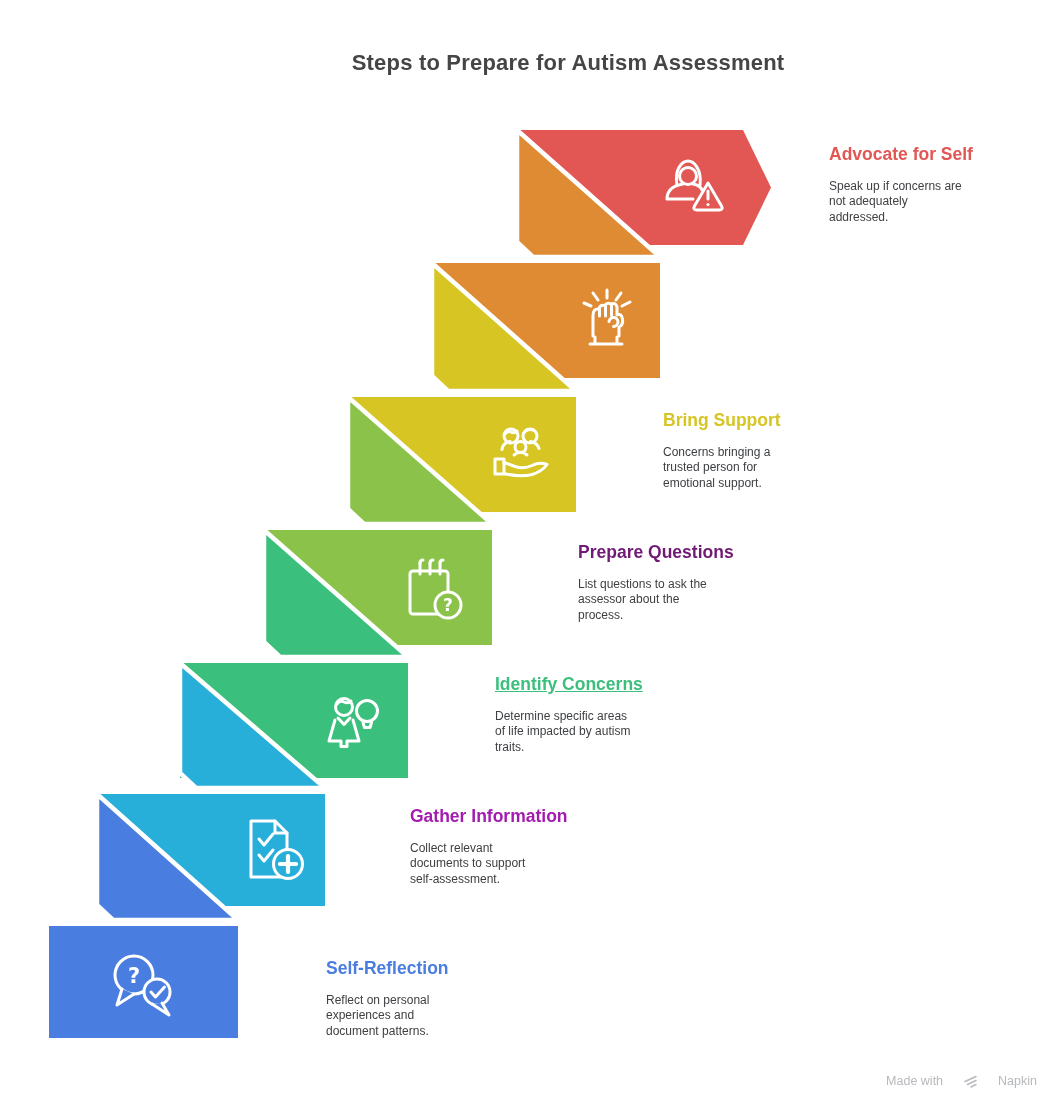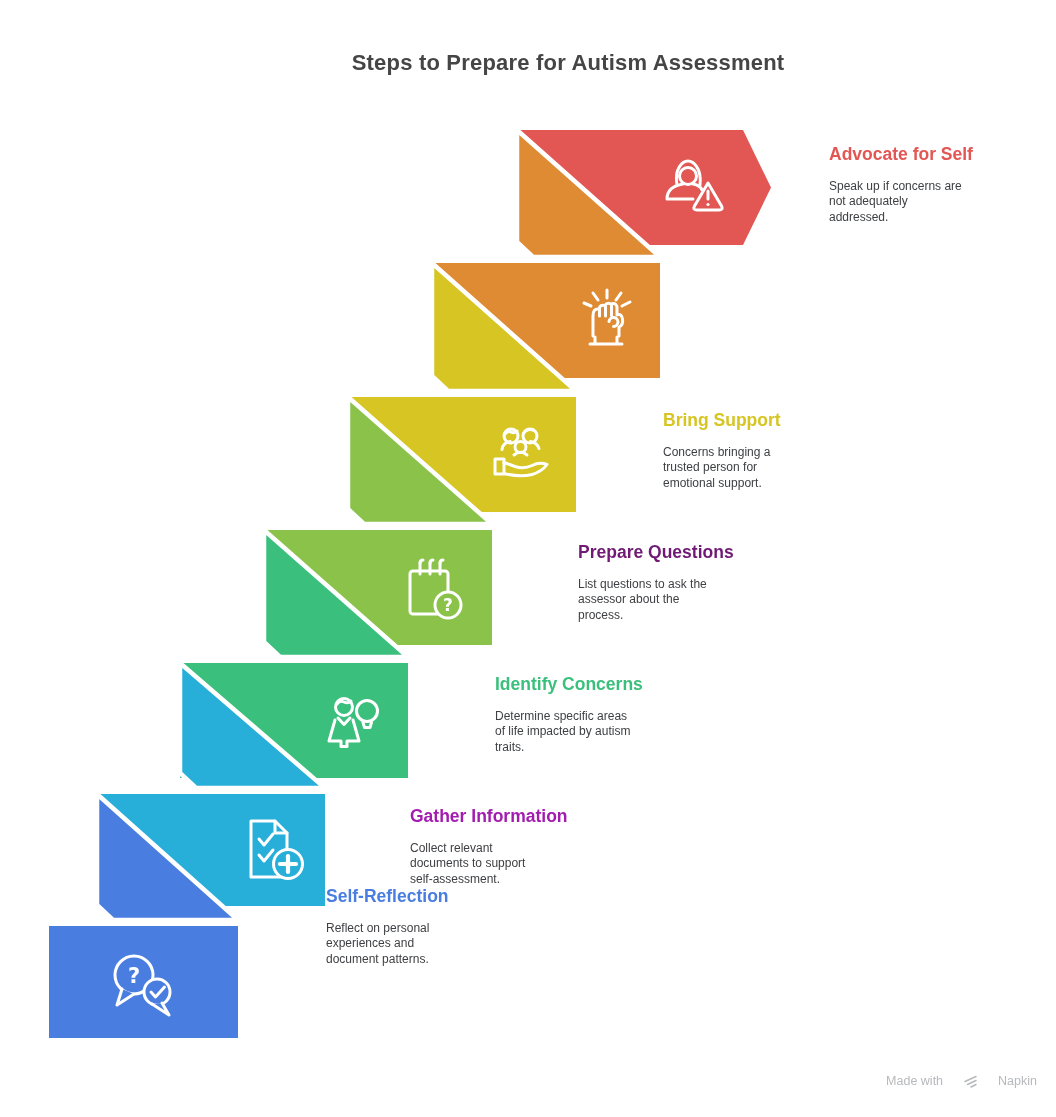--- a/index.html
+++ b/index.html
@@ -121,32 +121,32 @@
 trusted person for
 emotional support.</p>
   </div>
   <div class="step-text" style="left:578px;top:542px;">
     <h3 style="color: #701a75;">Prepare Questions</h3>
     <p>List questions to ask the
 assessor about the
 process.</p>
   </div>
   <div class="step-text" style="left:495px;top:674px;">
-    <h3 style="color: rgb(59, 191, 124);">Identify Concerns</h3>
+    <h3 style="color: rgb(59, 191, 124); text-decoration: underline;">Identify Concerns</h3>
     <p>Determine specific areas
 of life impacted by autism
 traits.</p>
   </div>
   <div class="step-text" style="left:410px;top:806px;">
     <h3 style="color: #a21caf;">Gather Information</h3>
     <p>Collect relevant
 documents to support
 self-assessment.</p>
   </div>
-  <div class="step-text" style="left:326px;top:886px;">
+  <div class="step-text" style="left:326px;top:958px;">
     <h3 style="color: rgb(74, 125, 224);">Self-Reflection</h3>
     <p>Reflect on personal
 experiences and
 document patterns.</p>
   </div>
 
   <div class="credit">
     <span>Made with</span>
     <svg width="15" height="14" viewBox="0 0 15 14">
       <path d="M2,7.5 L13,2.5 M4.5,10.5 L13,6.5 M8,13 L13,10.5" stroke="#b6b9bd" stroke-width="1.6" stroke-linecap="round" fill="none"></path>

